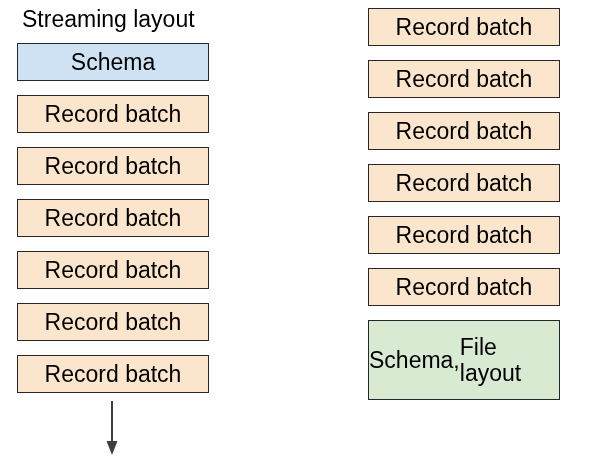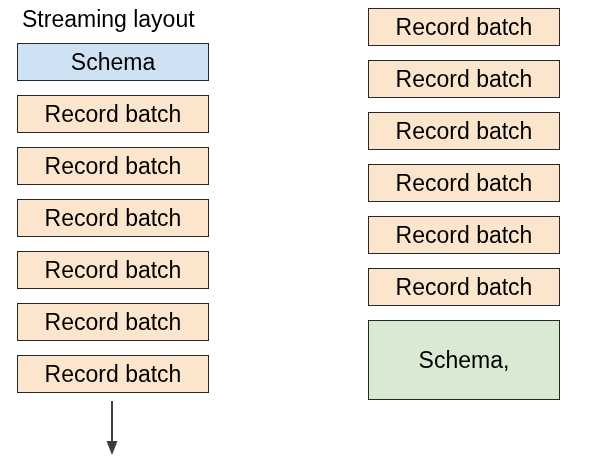--- a/index.html
+++ b/index.html
@@ -98,16 +98,17 @@
 
     <div class="box box-record">Record batch</div>
     <div class="box box-record">Record batch</div>
     <div class="box box-record">Record batch</div>
     <div class="box box-record">Record batch</div>
     <div class="box box-record">Record batch</div>
     <div class="box box-record">Record batch</div>
 
     <div class="box box-footer">
       <span>Schema,</span>
+      <span>File layout</span>
     </div>
   </div>
 
 </div>
 
 </body></html>

